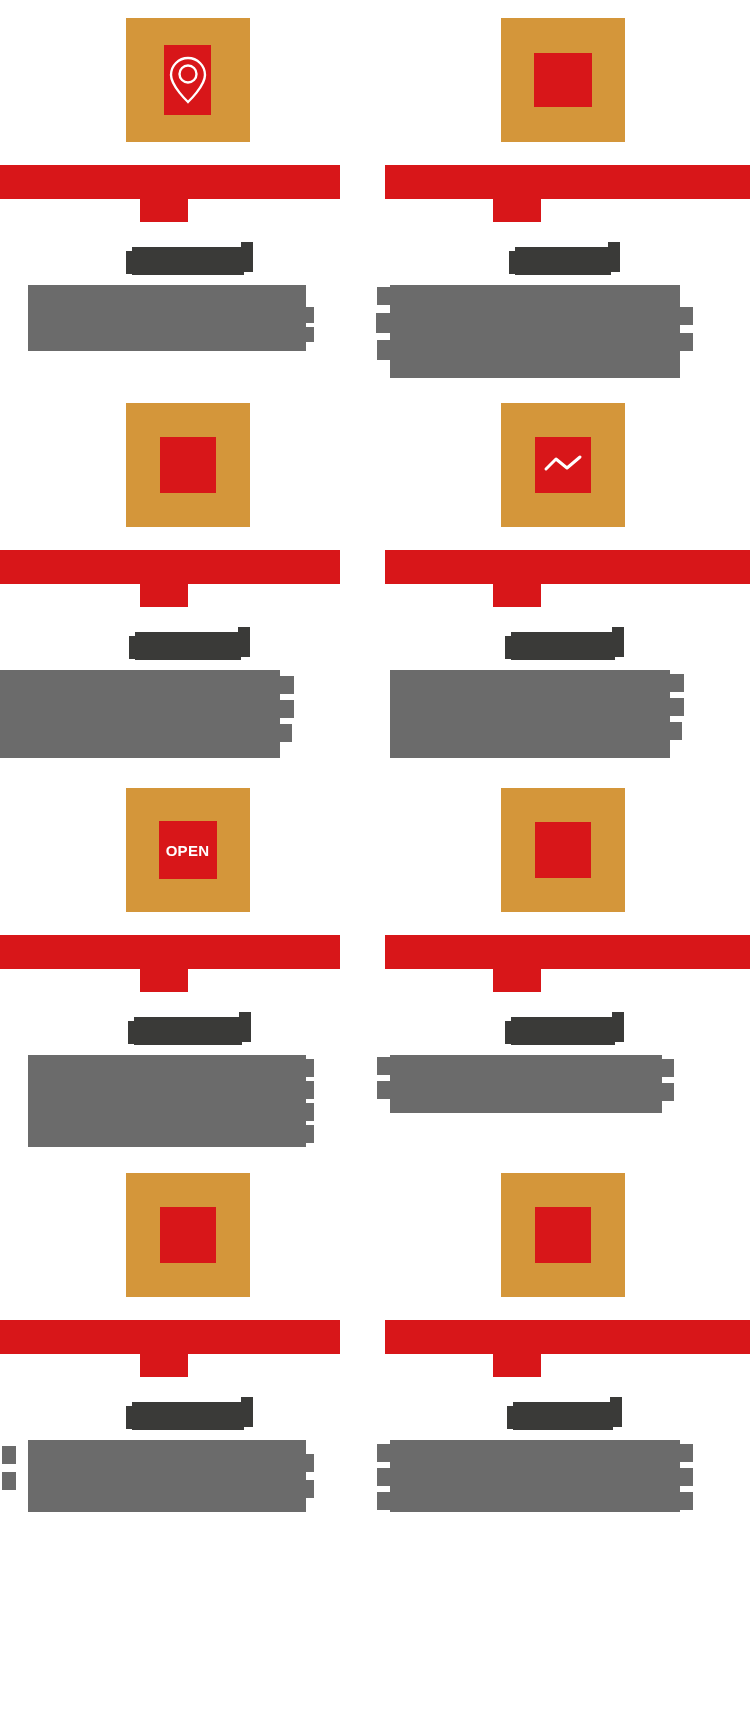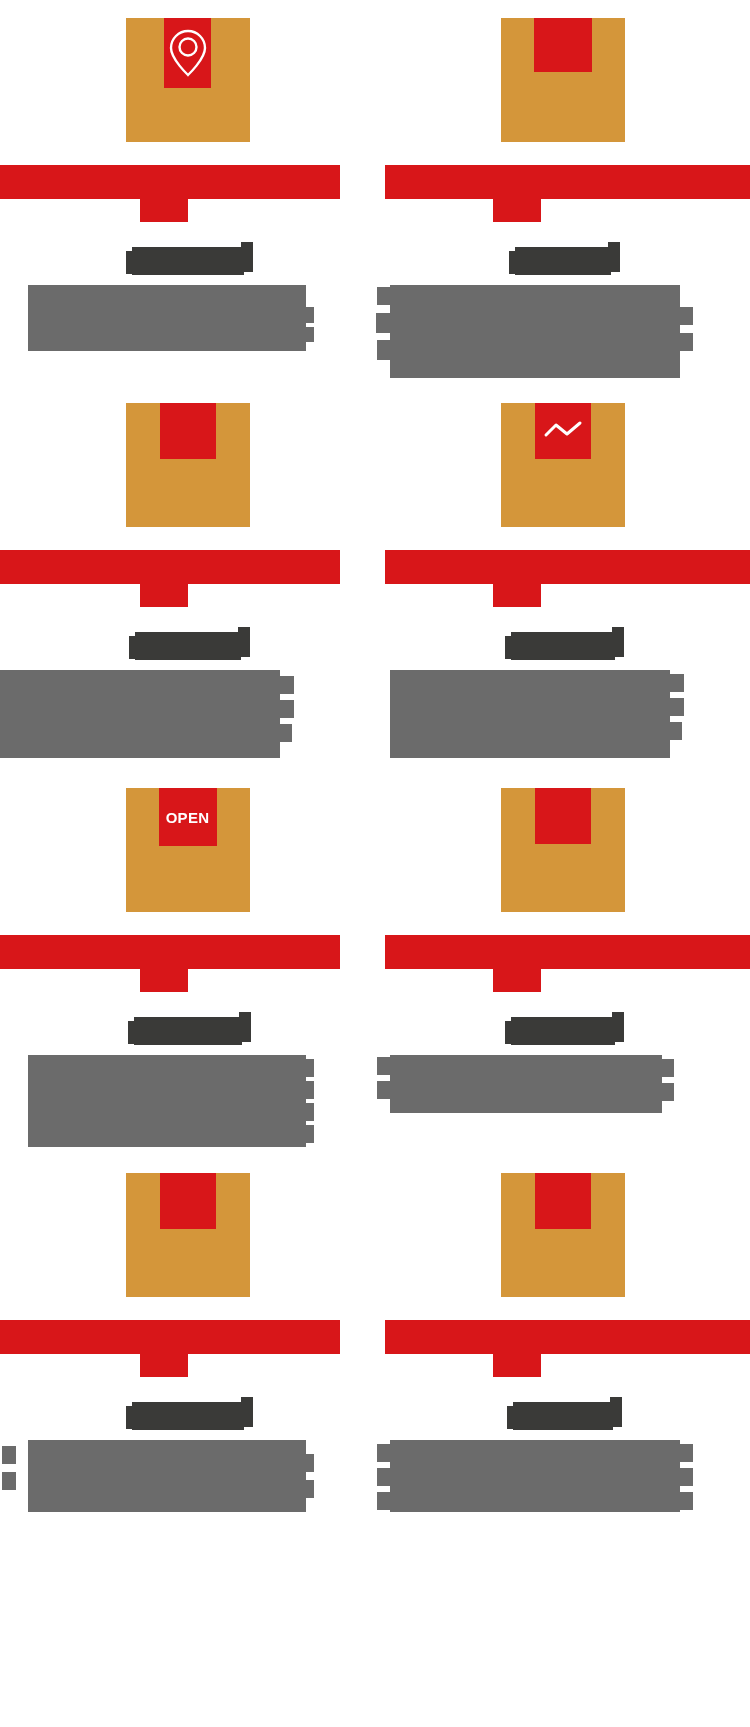--- a/index.html
+++ b/index.html
@@ -39,20 +39,21 @@
   
   .icon-tile {
     position: absolute;
     top: 18px;
     left: 50%;
     transform: translateX(-50%);
     width: 124px;
     height: 124px;
     background: #d4963a;
     display: flex;
+    align-items: center;
     justify-content: center;
   }
   .icon-inner {
     width: 56px;
     height: 56px;
     background: #d81619;
     display: flex;
     align-items: center;
     justify-content: center;
     position: relative;

